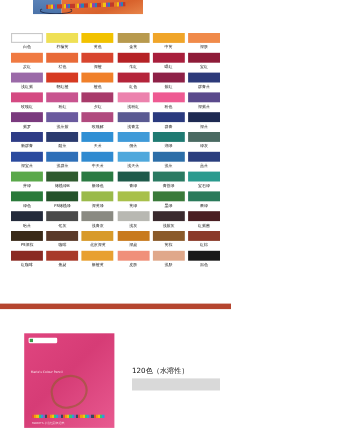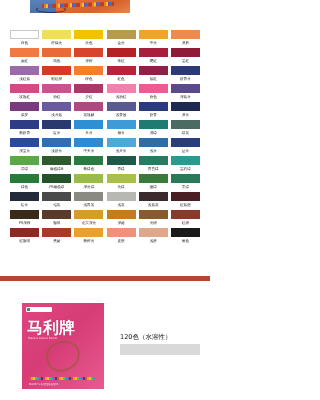--- a/index.html
+++ b/index.html
@@ -439,21 +439,20 @@
         <span class="lbl">黑色</span>
       </div>
     </div>
 
   <div class="divider"></div>
 
   <div class="product">
     <div class="logo"></div>
     <div class="blob"></div>
     <div class="ring"></div>
-    <div class="ti t1">马利牌</div>
     <div class="sub">Marie's Colour Pencil</div>
     <div class="strip"></div>
     <div class="footline">MARIE'S  水溶性彩色铅笔</div>
   </div>
 
   <div class="variant-label">120色（水溶性）</div>
   <div class="variant-box"></div>
 
 </div>
 

